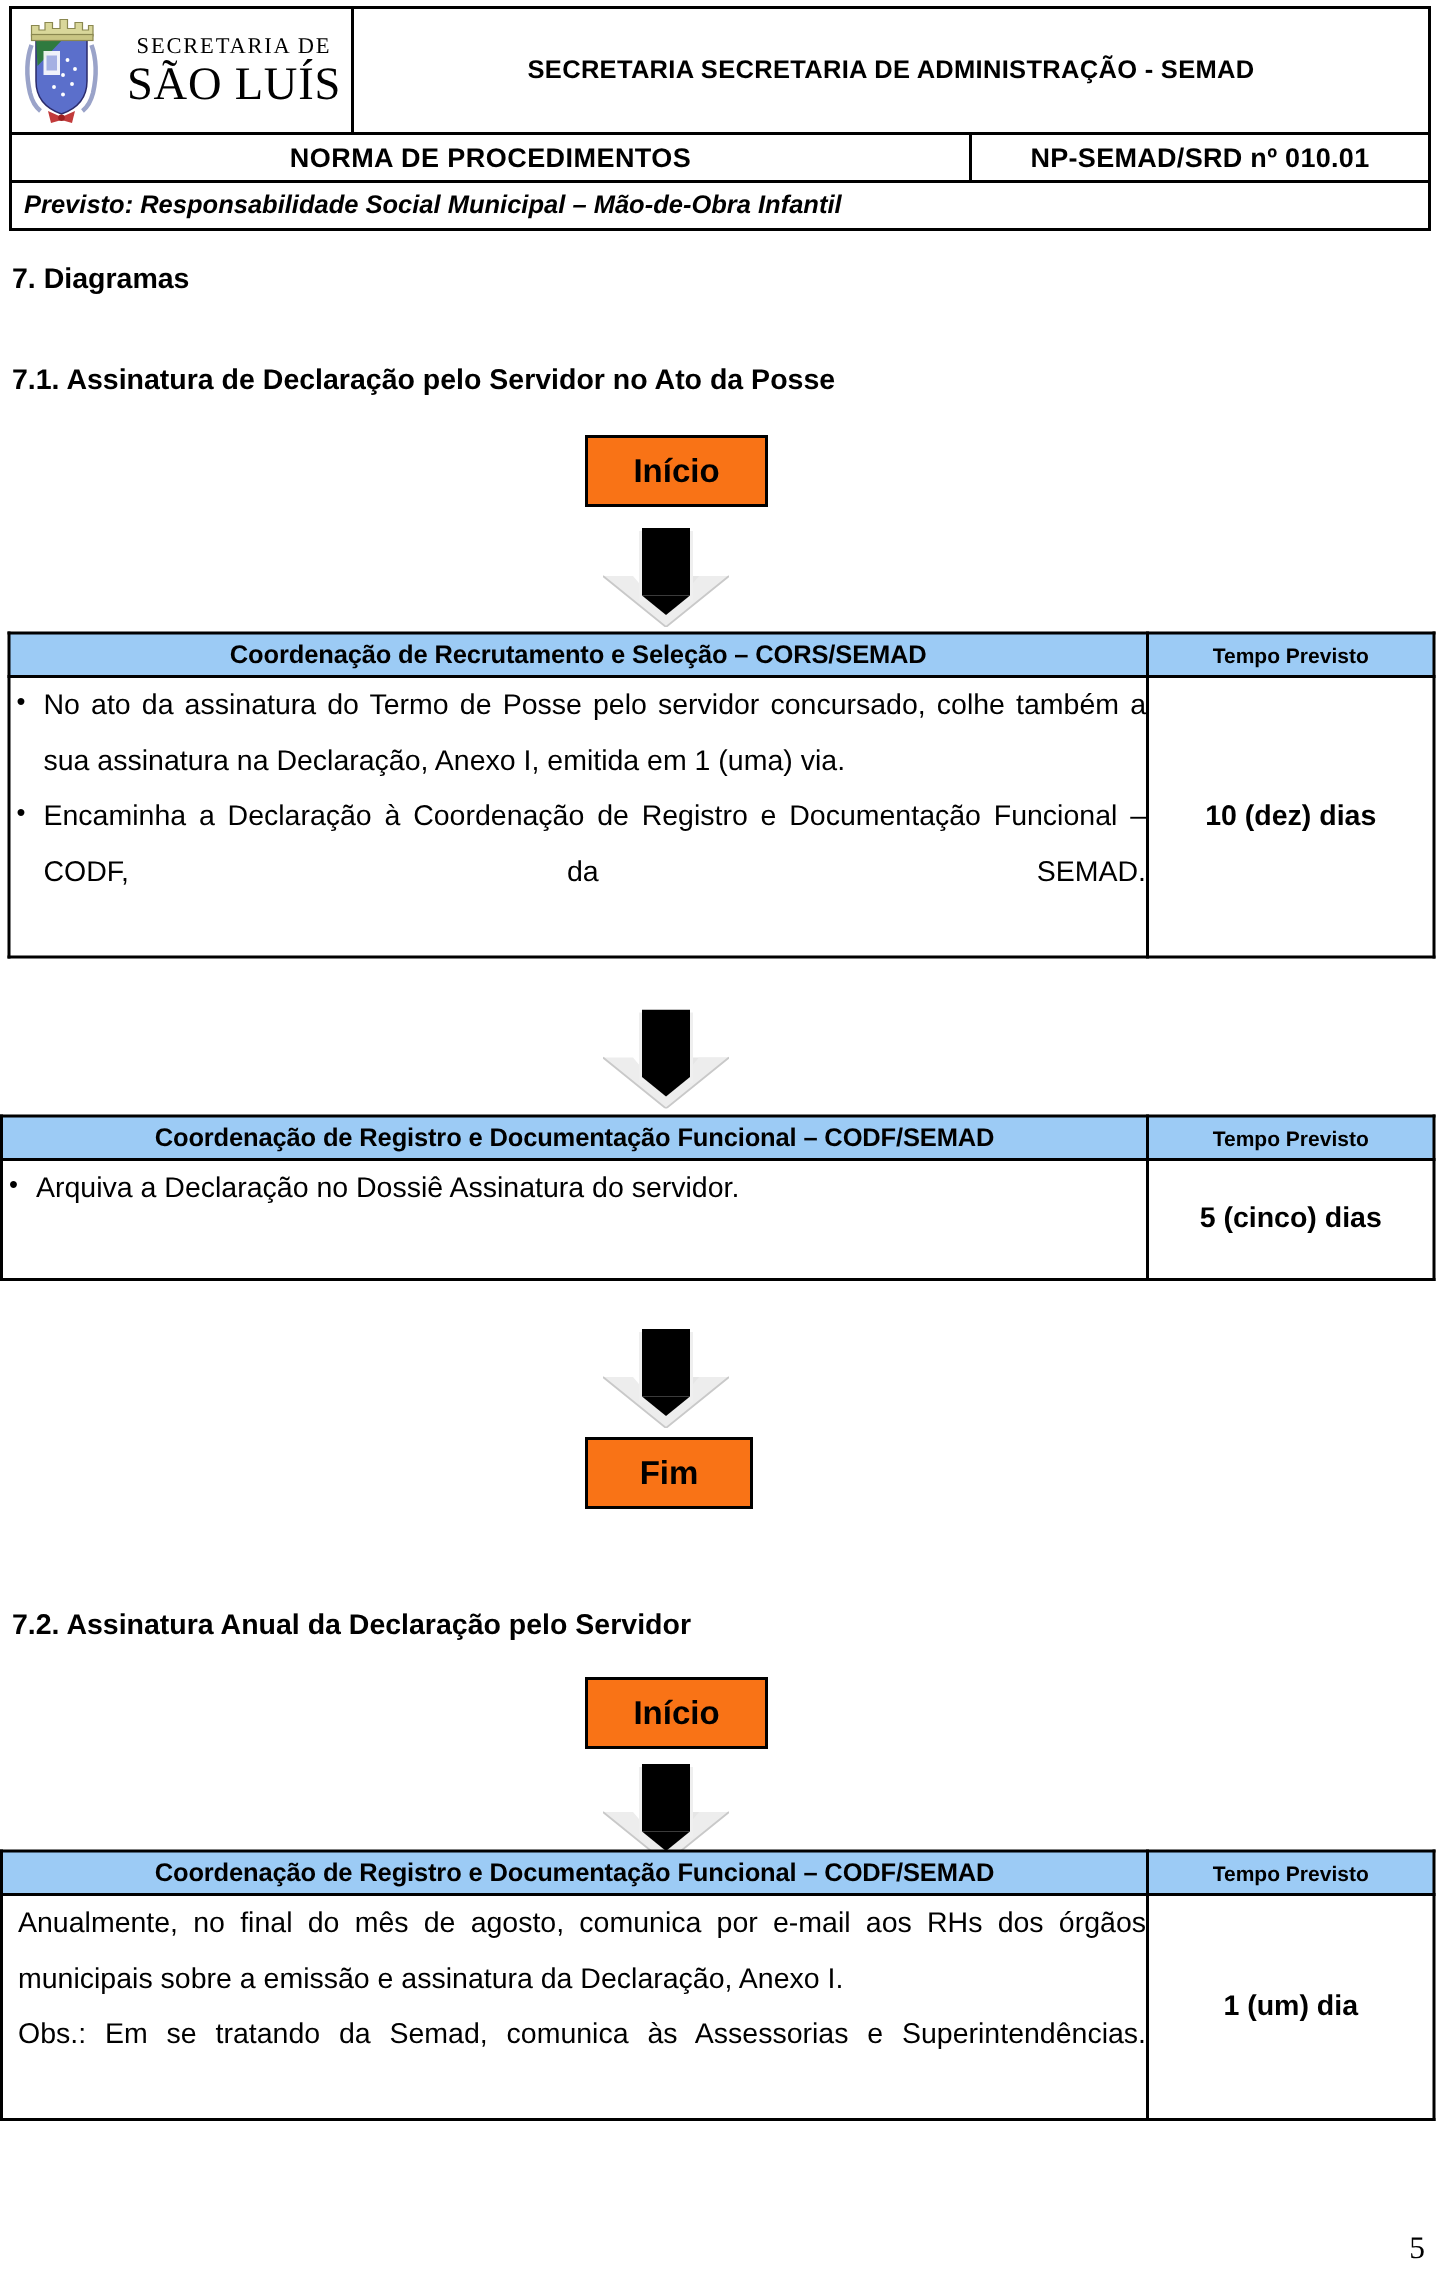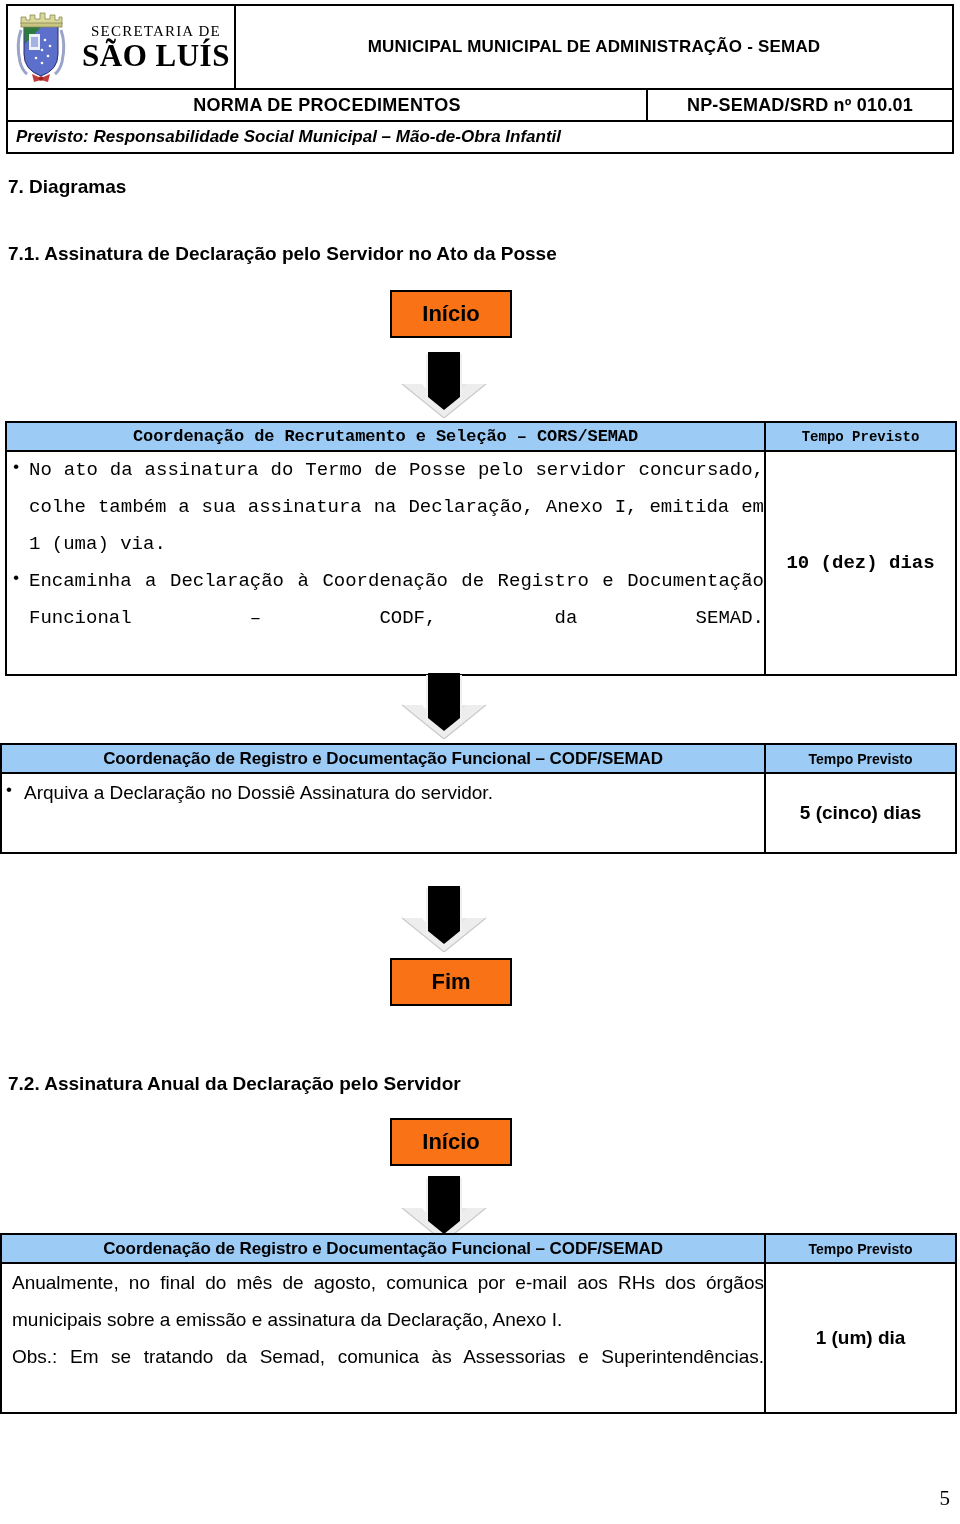--- a/index.html
+++ b/index.html
@@ -53,21 +53,21 @@
     text-align: center;
     flex: 1 1 auto;
   }
   .logo-words .l1 {
     font-size: 15px;
     letter-spacing: 1.2px;
     display: block;
   }
   .logo-words .l2 {
     font-size: 31px;
-    font-weight: 700;
+    font-weight: 400;
     letter-spacing: 0.5px;
     display: block;
     margin-top: 1px;
   }
   .hdr-title-cell {
     flex: 1 1 auto;
     display: flex;
     align-items: center;
     justify-content: center;
     font-size: 17px;
@@ -125,21 +125,21 @@
     border: 2px solid #000;
     background: #f97316;
     display: flex;
     align-items: center;
     justify-content: center;
     font-size: 22px;
     font-weight: bold;
     box-sizing: border-box;
   }
   #box-inicio-1 { left: 390px; top: 290px; width: 122px; height: 48px; }
-  #box-fim-1    { left: 390px; top: 958px; width: 122px; height: 48px; }
+  #box-fim-1    { left: 390px; top: 958px; width: 112px; height: 48px; }
   #box-inicio-2 { left: 390px; top: 1118px; width: 122px; height: 48px; }
 
   
   .arrow-down {
     position: absolute;
     width: 84px;
     height: 66px;
   }
   #arrow-1 { left: 402px; top: 352px; }
   #arrow-2 { left: 402px; top: 673px; }
@@ -214,21 +214,21 @@
     text-justify: inter-word;
     margin: 0;
   }
   .plain-para.last::after {
     content: "";
     display: inline-block;
     width: 100%;
   }
 
   
-  #table-1 { left: 5px; top: 421px;  width: 950px; font-family: Liberation Mono, monospace; }
+  #table-1 { left: 5px; top: 421px;  width: 950px; }
   #table-2 { left: 0px; top: 743px;  width: 955px; }
   #table-3 { left: 0px; top: 1233px; width: 955px; }
 
   .page-number {
     position: absolute;
     right: 10px;
     top: 1486px;
     font-family: "Liberation Serif", serif;
     font-size: 21px;
   }
@@ -265,21 +265,21 @@
 
           <path d="M20 64 L29 68 L38 64 L36 72 L29 70 L22 72 Z" fill="#c23b3b"></path>
           <circle cx="29" cy="68.5" r="2.2" fill="#9c2020"></circle>
         </svg>
       </div>
       <div class="logo-words">
         <span class="l1">SECRETARIA DE</span>
         <span class="l2">SÃO LUÍS</span>
       </div>
     </div>
-    <div class="hdr-title-cell">MUNICIPAL MUNICIPAL DE ADMINISTRAÇÃO - SEMAD</div>
+    <div class="hdr-title-cell">SECRETARIA SECRETARIA DE ADMINISTRAÇÃO - SEMAD</div>
   </div>
 
   <div class="hdr-row-2">
     <div class="hdr-np-label">NORMA DE PROCEDIMENTOS</div>
     <div class="hdr-np-code">NP-SEMAD/SRD nº 010.01</div>
   </div>
 
   <div class="hdr-row-3">Previsto: Responsabilidade Social Municipal – Mão-de-Obra Infantil</div>
 </div>
 

